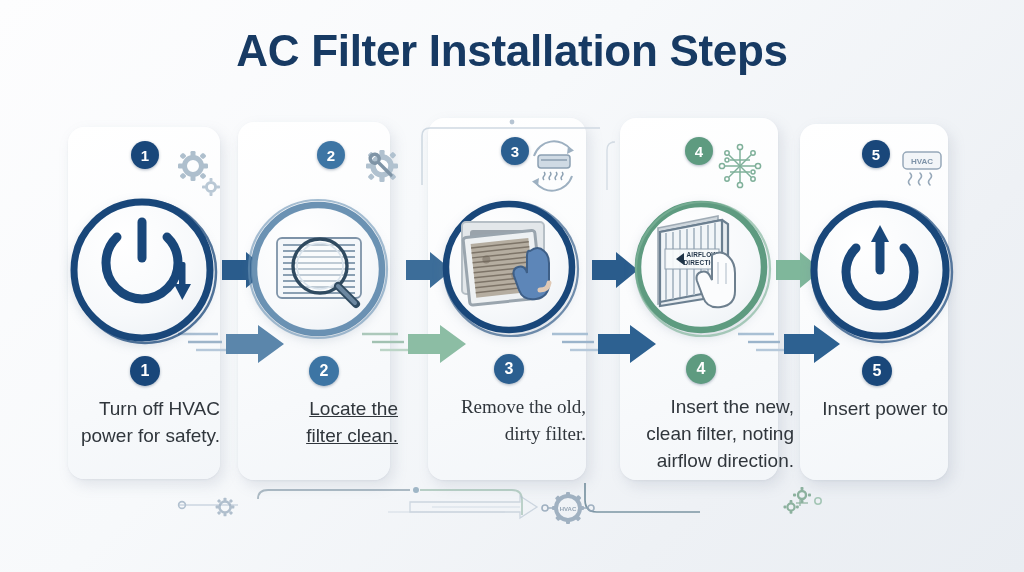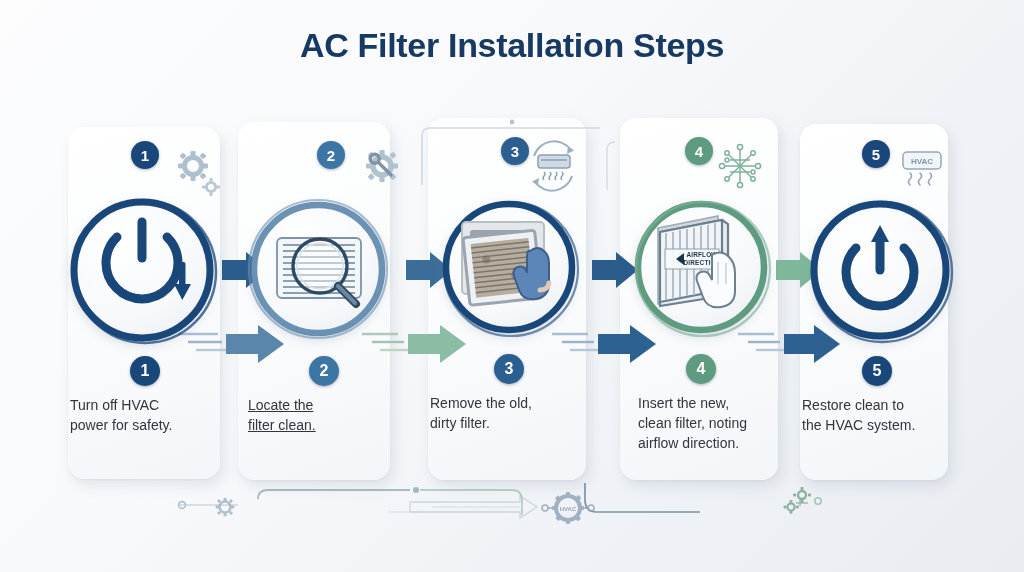--- a/index.html
+++ b/index.html
@@ -8,21 +8,21 @@
     font-family:"Liberation Sans", sans-serif;
     background:linear-gradient(135deg,#fdfdfe 0%,#f7f9fb 40%,#eef1f5 75%,#e9edf2 100%);
     position:relative;
   }
   #stage { position:absolute; inset:0; }
 
   
   .title {
     position:absolute; top:26px; left:0; width:100%;
     text-align:center;
-    font-size:34px; font-weight:bold; letter-spacing:-0.3px;
+    font-size:44px; font-weight:bold; letter-spacing:-0.3px;
     color:#173a63;
   }
 
   
   .card {
     position:absolute;
     background:linear-gradient(160deg,#ffffff 0%,#fbfcfd 45%,#f3f6f9 100%);
     border-radius:16px;
     box-shadow:4px 6px 14px rgba(120,135,155,0.18), 0 1px 2px rgba(150,160,175,0.12);
   }
@@ -41,22 +41,22 @@
   .bigcircle {
     position:absolute;
     border-radius:50%;
     background:radial-gradient(circle at 36% 30%,#ffffff 0%,#f7f9fb 55%,#e8edf2 100%);
     box-shadow:0 4px 12px rgba(110,130,155,0.28), inset 0 1px 3px rgba(255,255,255,0.9);
   }
 
   
   .caption {
     position:absolute;
-    text-align:left;
-    font-size:14px; line-height:1.42;
+    text-align:right;
+    font-size:19px; line-height:1.42;
     color:#30363c;
   }
 
   
   .abs-svg { position:absolute; top:0; left:0; pointer-events:none; }
 
   .airflow-text {
     font-size:6.4px; font-weight:bold; fill:#1f3347;
     font-family:"Liberation Sans", sans-serif;
     letter-spacing:0.2px;
@@ -352,21 +352,21 @@
         <circle cx="487" cy="258" r="4" fill="#6e6458" opacity="0.5"></circle>
         <circle cx="515" cy="277" r="5" fill="#6e6458" opacity="0.45"></circle>
       </g>
 
       <path d="M530 251 q8 -6 14 0 q5 4 5 12 l0 20 q0 14 -13 16 q-13 2 -17 -9 l-5 -14 q-2 -7 4 -9 q5 -2 8 3 l1 3 l0 -17 q0 -6 3 -5 Z" fill="#5d86b8" stroke="#3e5f87" stroke-width="2"></path>
       <path d="M540 290 q8 0 9 -7" fill="none" stroke="#e0c9b5" stroke-width="5" stroke-linecap="round"></path>
     </g>
   </svg>
 
   <div class="badge-bottom" style="left:494px; top:354px; background:#2b5f90;">3</div>
-  <div class="caption" style="left:430px; top:394px; width:156px;">
+  <div class="caption" style="left:430px; top:394px; width:156px;font-family:Liberation Serif, serif;">
     <div>Remove the old,</div>
     <div>dirty filter.</div>
   </div>
 
   <div class="badge-top" style="left:685px; top:137px; background:#5e9b80;">4</div>
 
   <svg class="abs-svg" width="1024" height="572" viewBox="0 0 1024 572">
 
     <g stroke="#7fb09a" stroke-width="1.5" fill="none">
       <line x1="725" y1="166" x2="755" y2="166"></line>
@@ -451,17 +451,16 @@
       <path d="M856 248 A34 34 0 1 0 904 248" stroke-width="9"></path>
       <line x1="880" y1="240" x2="880" y2="270" stroke-width="9"></line>
     </g>
     <g fill="#19477a">
       <path d="M871 242 L880 225 L889 242 Z"></path>
     </g>
   </svg>
 
   <div class="badge-bottom" style="left:862px; top:356px; background:#19477a;">5</div>
   <div class="caption" style="left:802px; top:396px; width:146px;">
-    <div>Restore clean to</div>
-    <div>the HVAC system.</div>
+    <div>Insert power to</div>
   </div>
 
 </div>
 
 </body></html>

